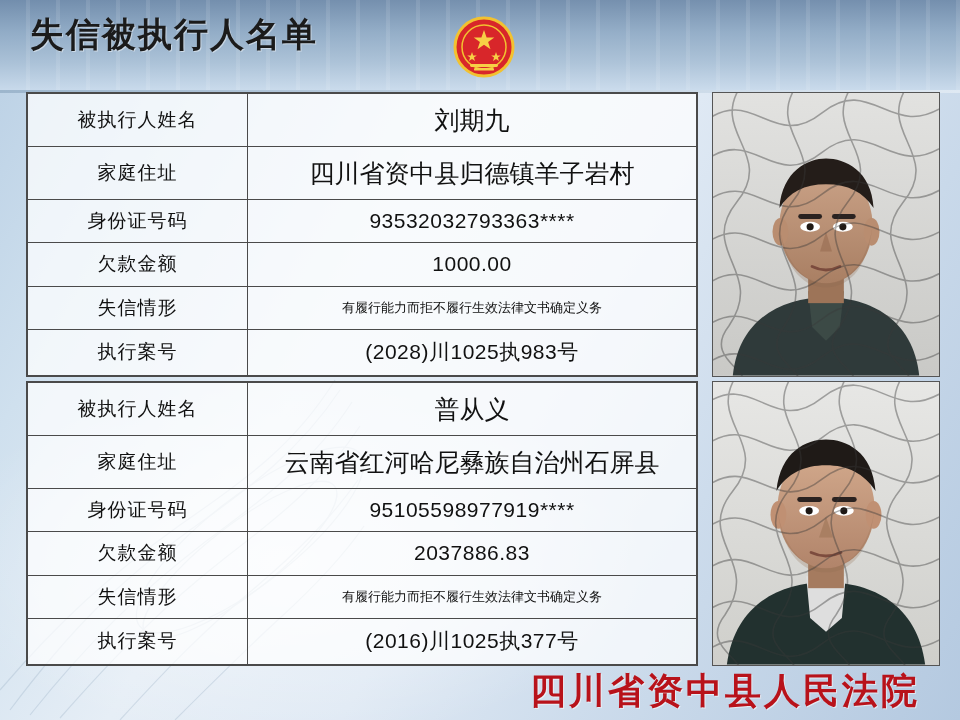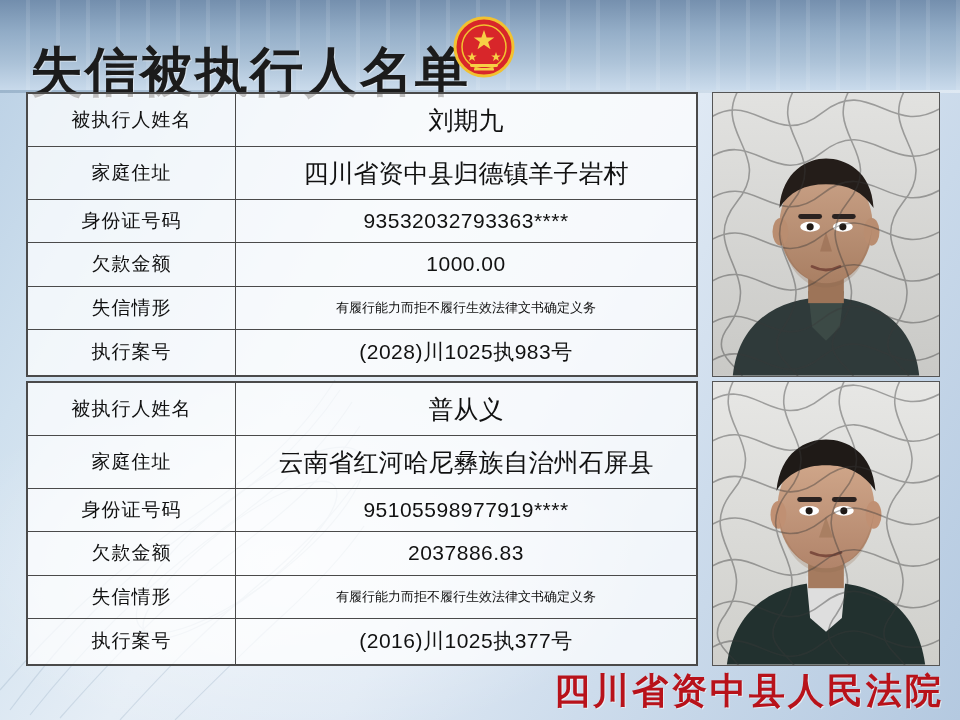--- a/index.html
+++ b/index.html
@@ -48,24 +48,24 @@
     background: repeating-linear-gradient(90deg, rgba(255,255,255,0.0) 0px, rgba(255,255,255,0.0) 26px, rgba(255,255,255,0.10) 26px, rgba(255,255,255,0.10) 30px);
   }
   .band-bottom-line {
     position: absolute;
     left: 0; top: 90px; width: 960px; height: 3px;
     background: linear-gradient(90deg, #9db6cd, #dfe9f3);
   }
 
   .title {
     position: absolute;
-    left: 30px; top: 37px;
+    left: 30px; top: 12px;
     font-family: Liberation Mono, monospace;
     font-weight: bold;
-    font-size: 53px;
+    font-size: 34px;
     letter-spacing: 2px;
     color: #1b1b1b;
     text-shadow: 1px 1px 0 rgba(255,255,255,0.45);
     white-space: nowrap;
   }
 
   .emblem {
     position: absolute;
     left: 447px; top: 10px;
     width: 74px; height: 74px;
@@ -84,21 +84,21 @@
   table.info {
     width: 100%;
     height: 100%;
     border-collapse: collapse;
     table-layout: fixed;
   }
   table.info td {
     border: 1px solid #4a4a4a;
     font-family: "Liberation Sans", sans-serif;
     color: #111;
-    padding: 2px 0;
+    padding: 2px 6px;
     vertical-align: middle;
   }
   td.label {
     width: 207px;
     text-align: center;
     font-size: 19px;
     letter-spacing: 1px;
   }
   td.value {
     text-align: center;
@@ -117,21 +117,21 @@
   }
   #photo1 { left: 712px; top: 92px; width: 228px; height: 285px; }
   #photo2 { left: 712px; top: 381px; width: 228px; height: 285px; }
 
   .photo .portrait { position: absolute; inset: 0; }
   .photo .mesh { position: absolute; inset: 0; opacity: 0.75; }
 
   
   .footer-name {
     position: absolute;
-    right: 16px; bottom: 4px;
+    right: 40px; bottom: 4px;
     font-family: "Liberation Serif", serif;
     font-weight: bold;
     font-size: 36px;
     letter-spacing: 3px;
     color: #b8121a;
     text-shadow: 1px 1px 0 rgba(255,255,255,0.55);
     white-space: nowrap;
   }
 </style>
 </head>

